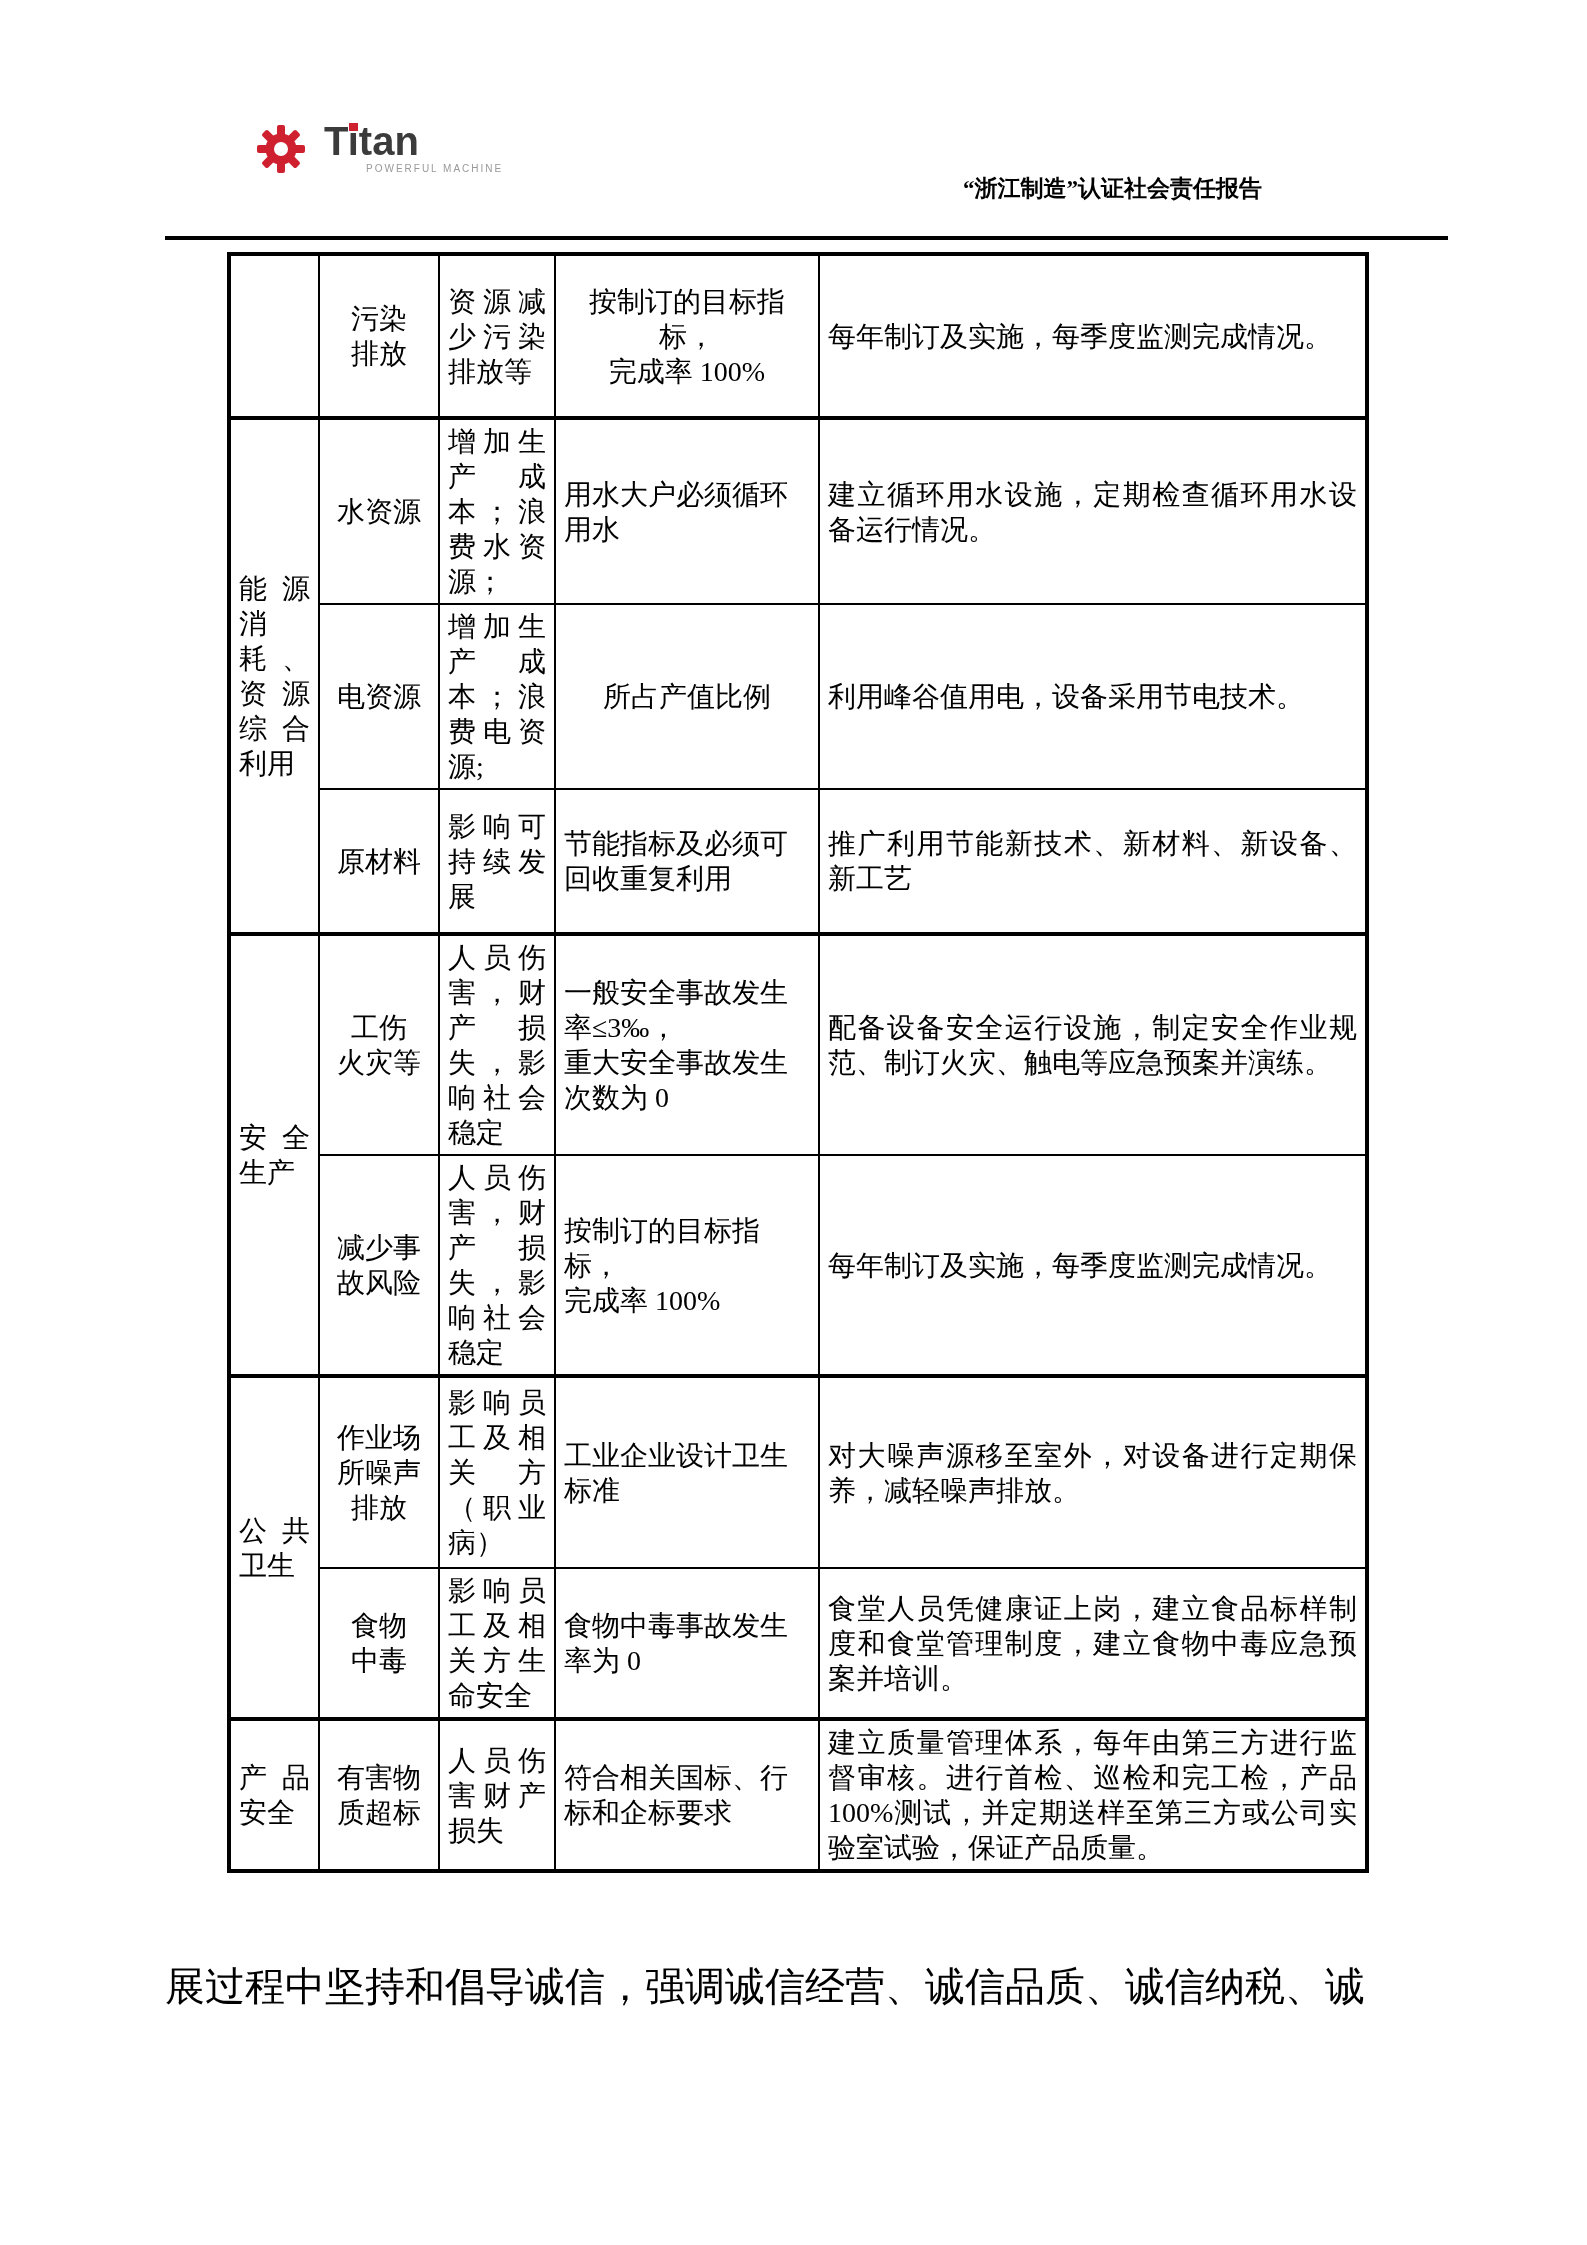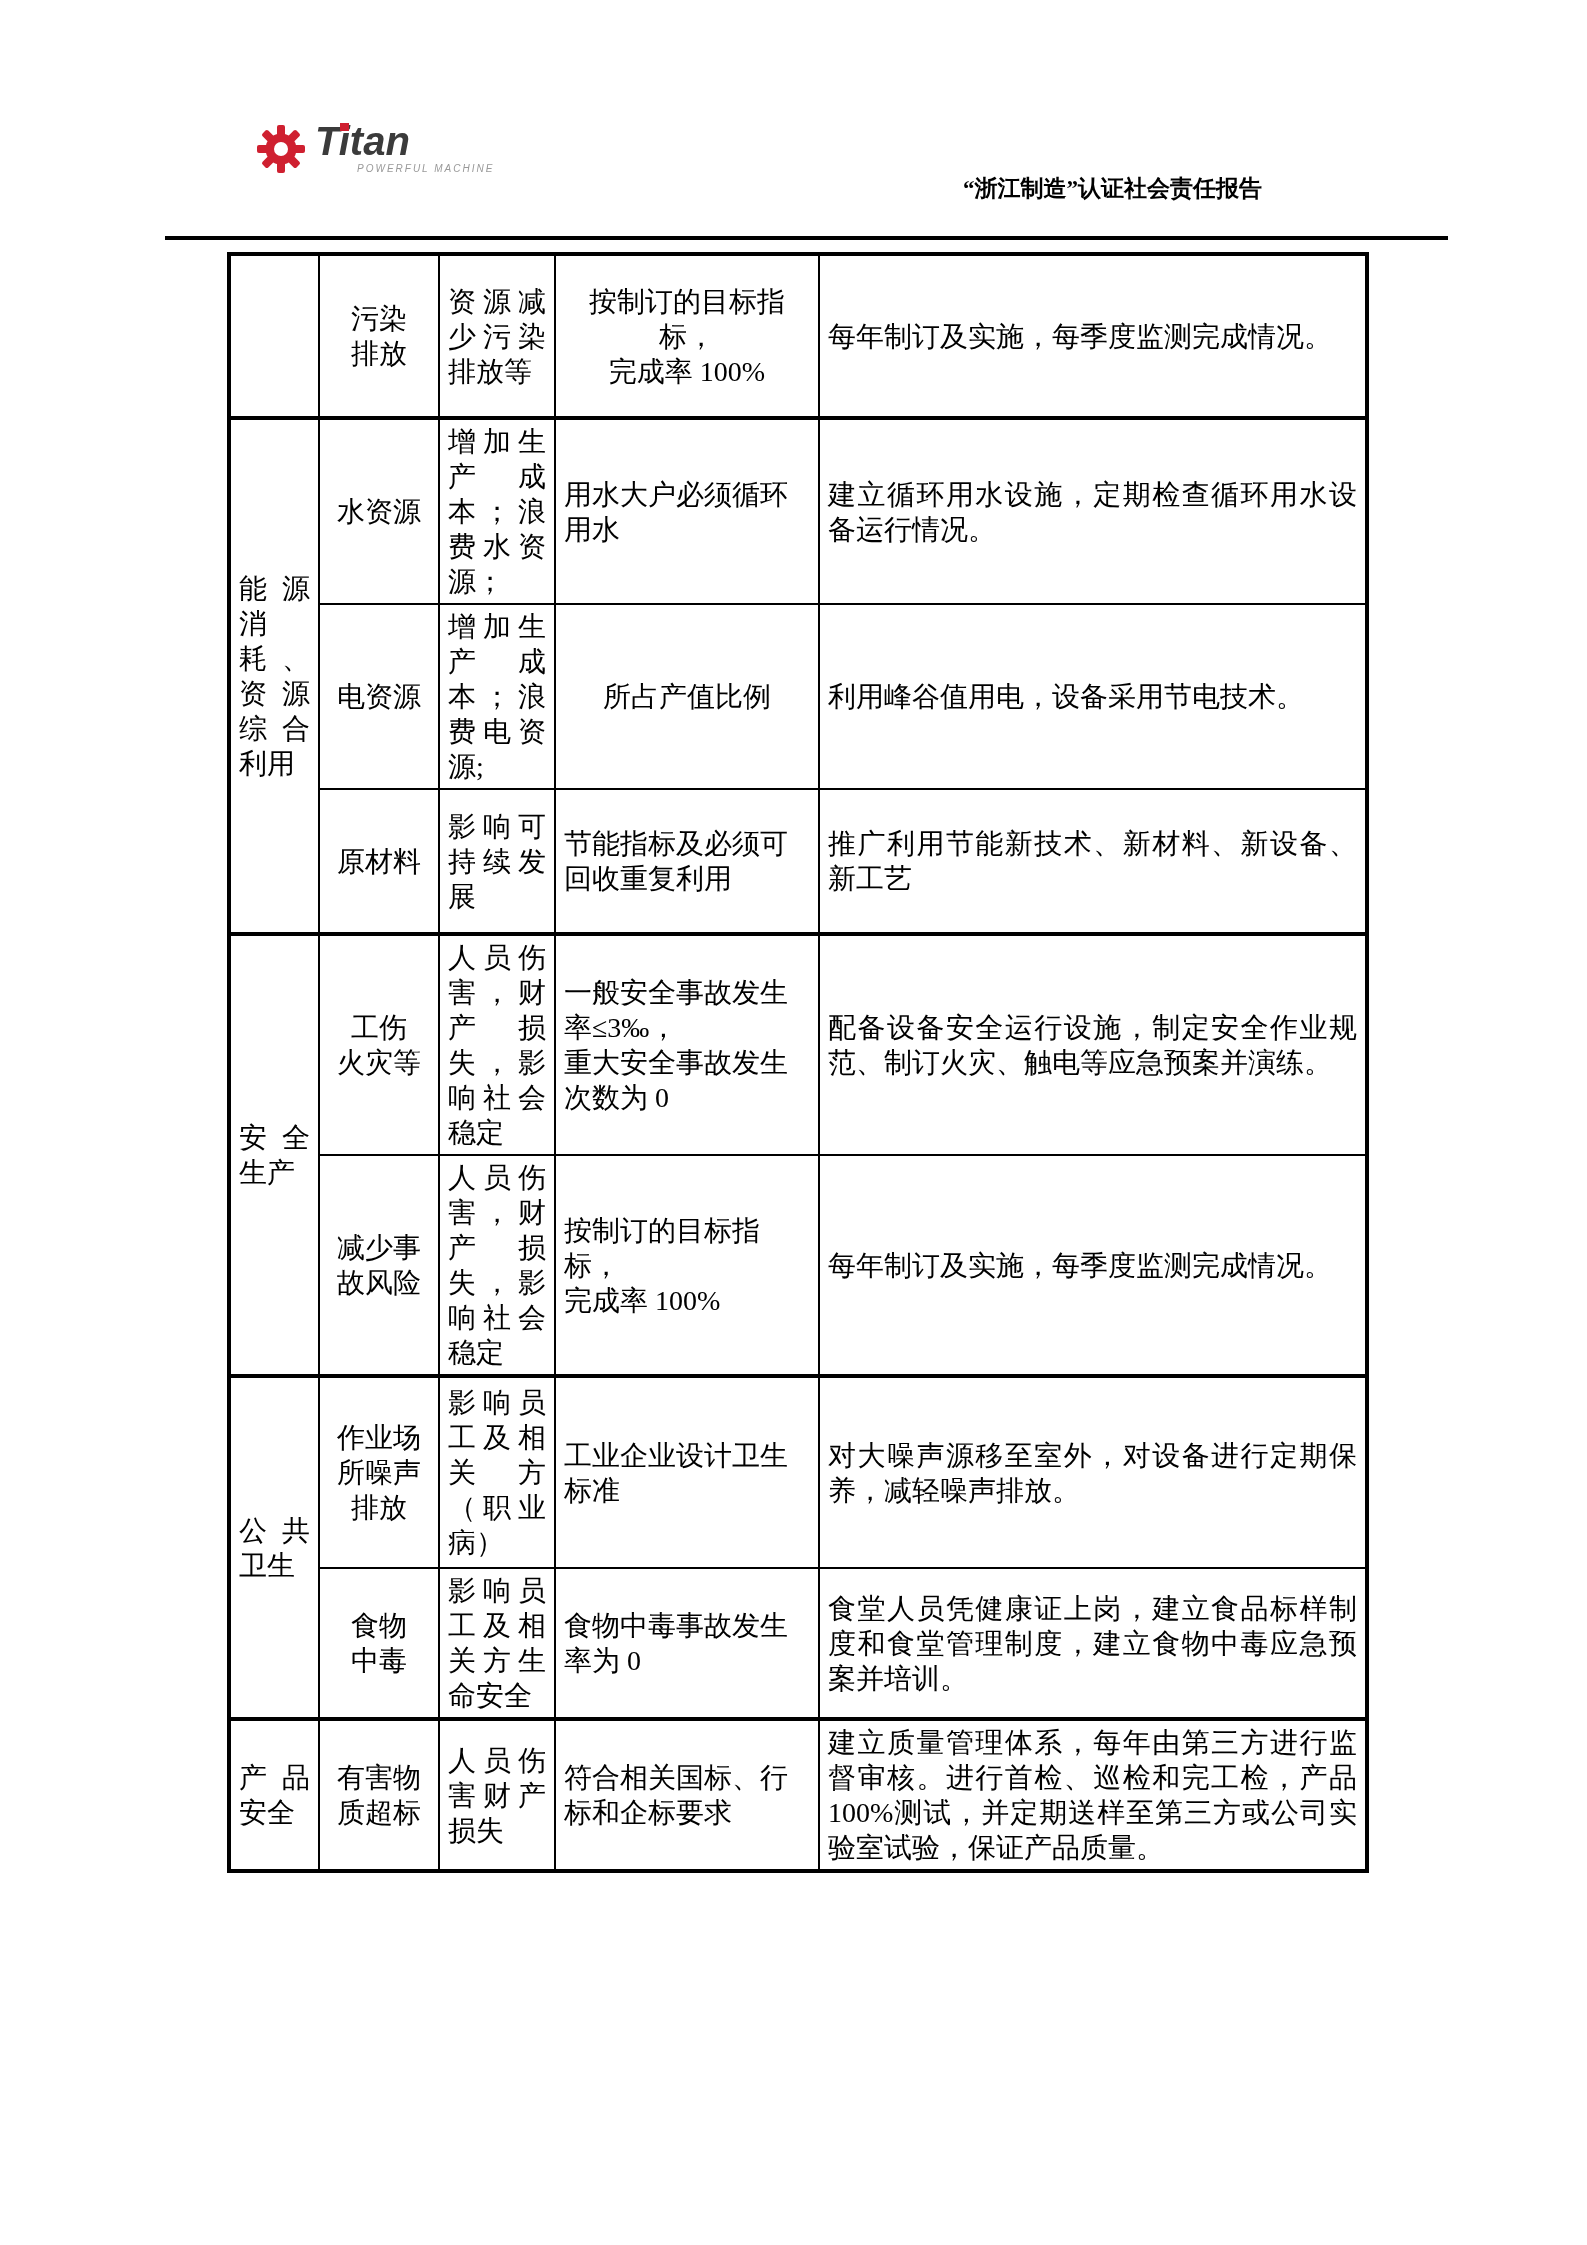--- a/index.html
+++ b/index.html
@@ -5,21 +5,21 @@
   html,body { margin:0; padding:0; background:#ffffff; }
   .page {
     position:relative; width:1587px; height:2245px; background:#ffffff;
     font-family:"Liberation Serif","DejaVu Serif",serif; color:#000;
     overflow:hidden;
   }
 
   
   .logo { position:absolute; left:256px; top:122px; display:flex; align-items:flex-start; }
   .gear { width:50px; height:50px; margin-top:2px; }
-  .brand-block { margin-left:9px;font-style:italic; }
+  .brand-block { margin-left:18px; }
   .brand-word {
     position:relative; font-family:"Liberation Sans","DejaVu Sans",sans-serif;
     font-weight:700; font-size:40px; line-height:38px; color:#3b3b3b; letter-spacing:0px;
   }
   .brand-tittle { position:absolute; left:25px; top:1px; width:9px; height:8px; background:#cf2030; }
   .brand-tagline {
     font-family:"Liberation Sans","DejaVu Sans",sans-serif;
     font-size:10px; letter-spacing:2px; color:#999; margin-top:3px;padding-left:42px;
   }
   .company { position:absolute; left:438px; top:160px; font-size:40px; line-height:44px; }
@@ -154,14 +154,15 @@
       <tr style="height:141px" class="section">
         <td class="cat">产品安全</td>
         <td class="aspect">有害物质超标</td>
         <td class="impact">人员伤害财产损失</td>
         <td class="criteria">符合相关国标、行标和企标要求</td>
         <td class="measures">建立质量管理体系，每年由第三方进行监督审核。进行首检、巡检和完工检，产品100%测试，并定期送样至第三方或公司实验室试验，保证产品质量。</td>
       </tr>
     </tbody>
   </table>
 
+  <div class="para-line l2">展过程中坚持和倡导诚信，强调诚信经营、诚信品质、诚信纳税、诚</div>
 
 </div>
 
 </body></html>

